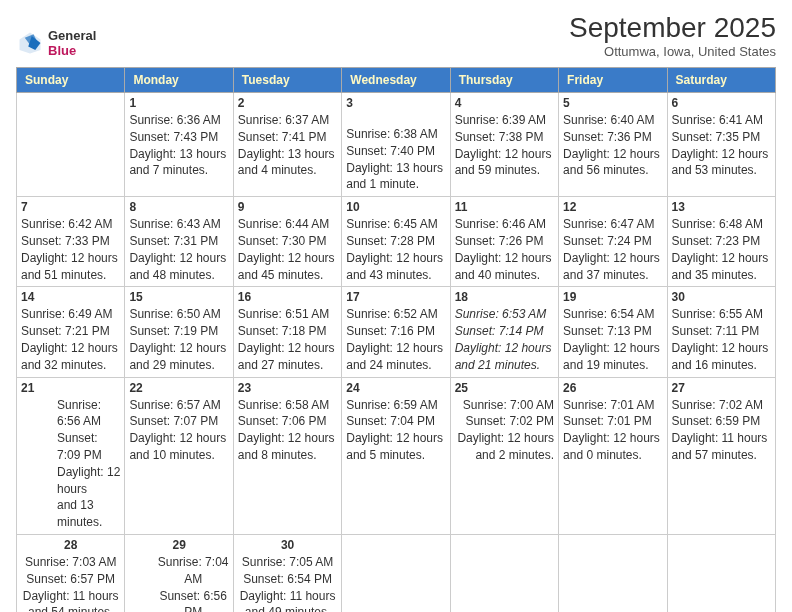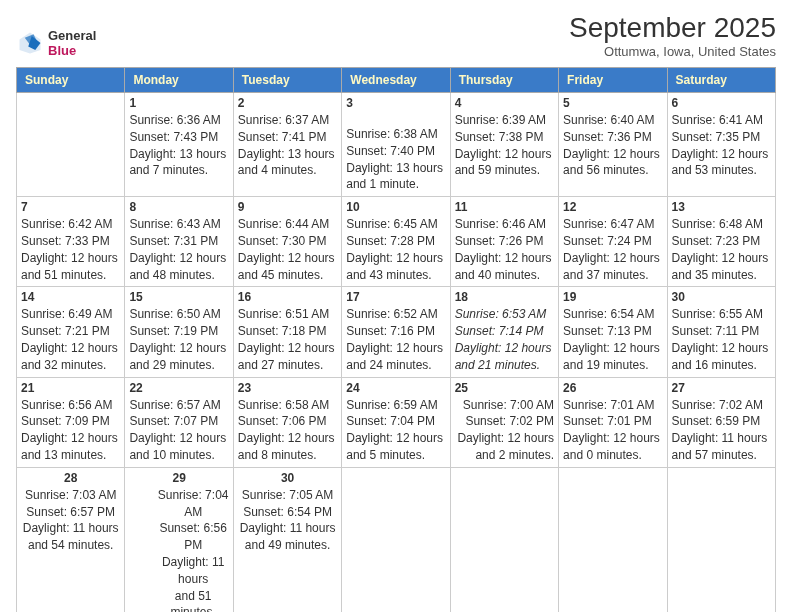--- a/index.html
+++ b/index.html
@@ -276,21 +276,21 @@
             <span class="day-number">30</span>
             <div class="day-info" style="white-space: pre-line;">Sunrise: 6:55 AM
 Sunset: 7:11 PM
 Daylight: 12 hours
 and 16 minutes.</div>
           </td>
         </tr>
         <tr>
           <td>
             <span class="day-number">21</span>
-            <div class="day-info" style="white-space: pre-line;">Sunrise: 6:56 AM
+            <div class="day-info" style="white-space: pre-line; margin-left: 36px;">Sunrise: 6:56 AM
 Sunset: 7:09 PM
 Daylight: 12 hours
 and 13 minutes.</div>
           </td>
           <td>
             <span class="day-number">22</span>
             <div class="day-info" style="white-space: pre-line;">Sunrise: 6:57 AM
 Sunset: 7:07 PM
 Daylight: 12 hours
 and 10 minutes.</div>

